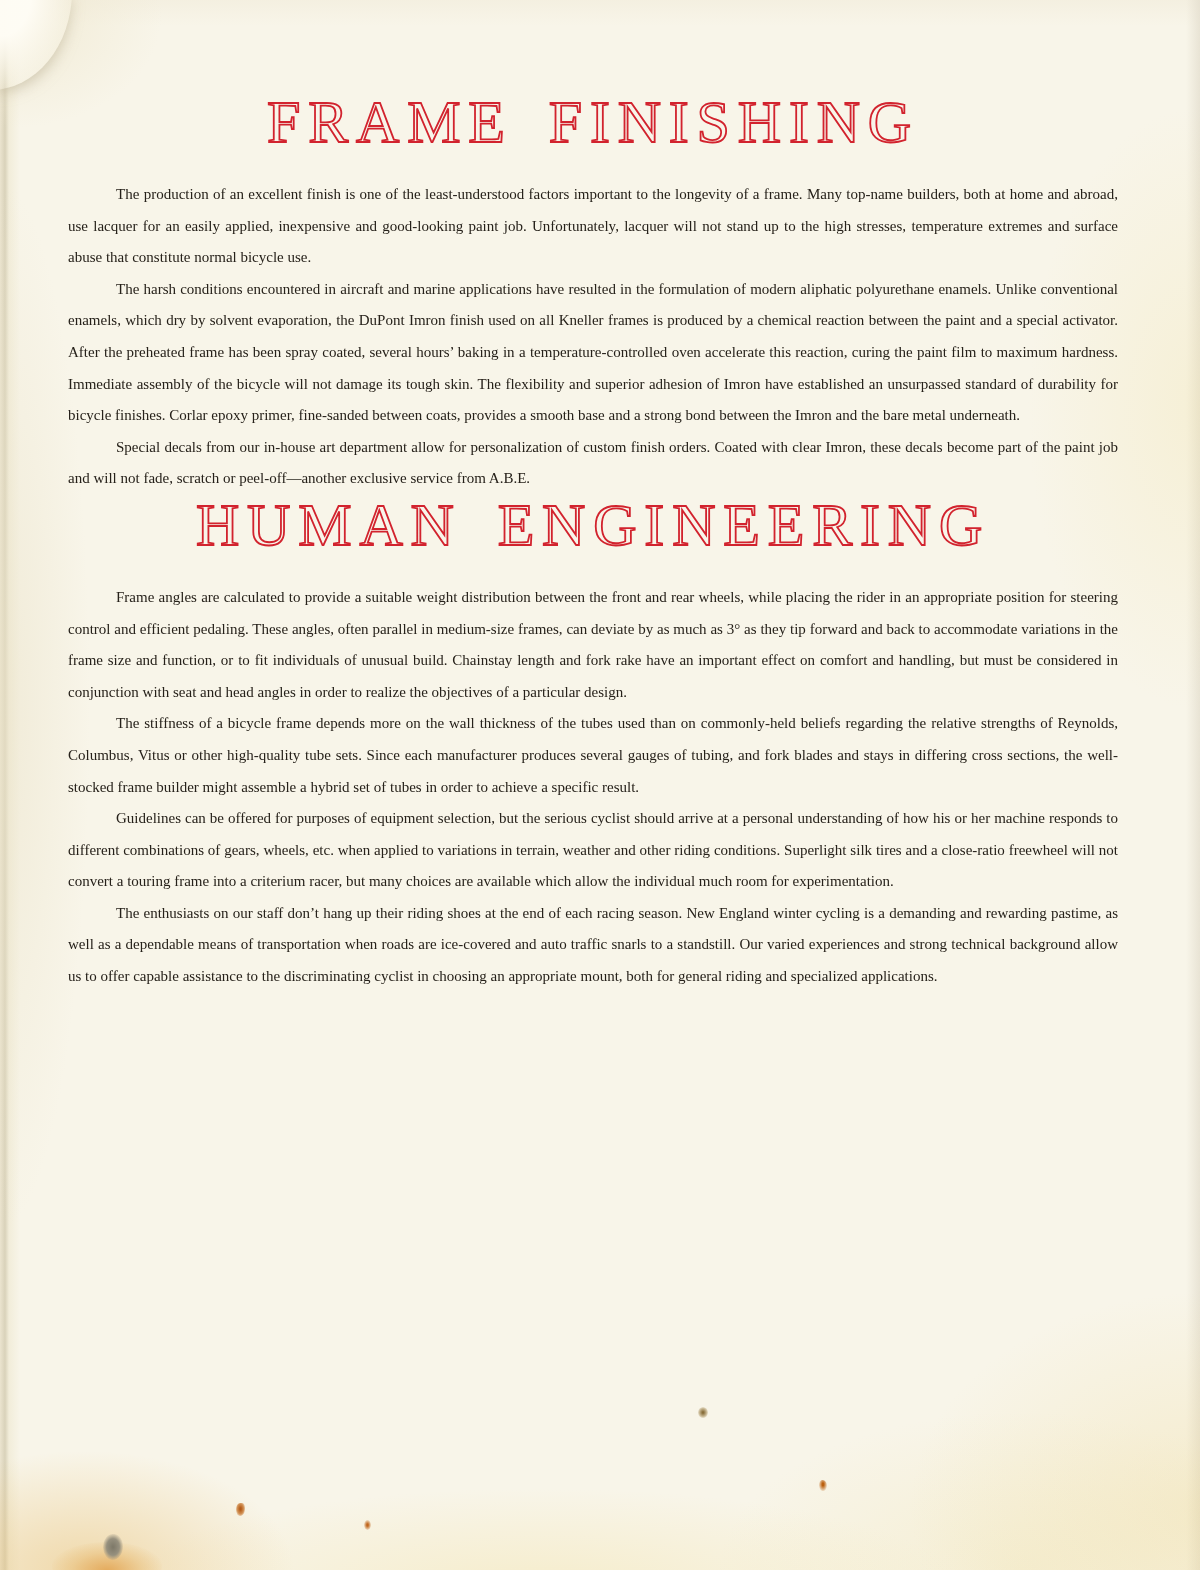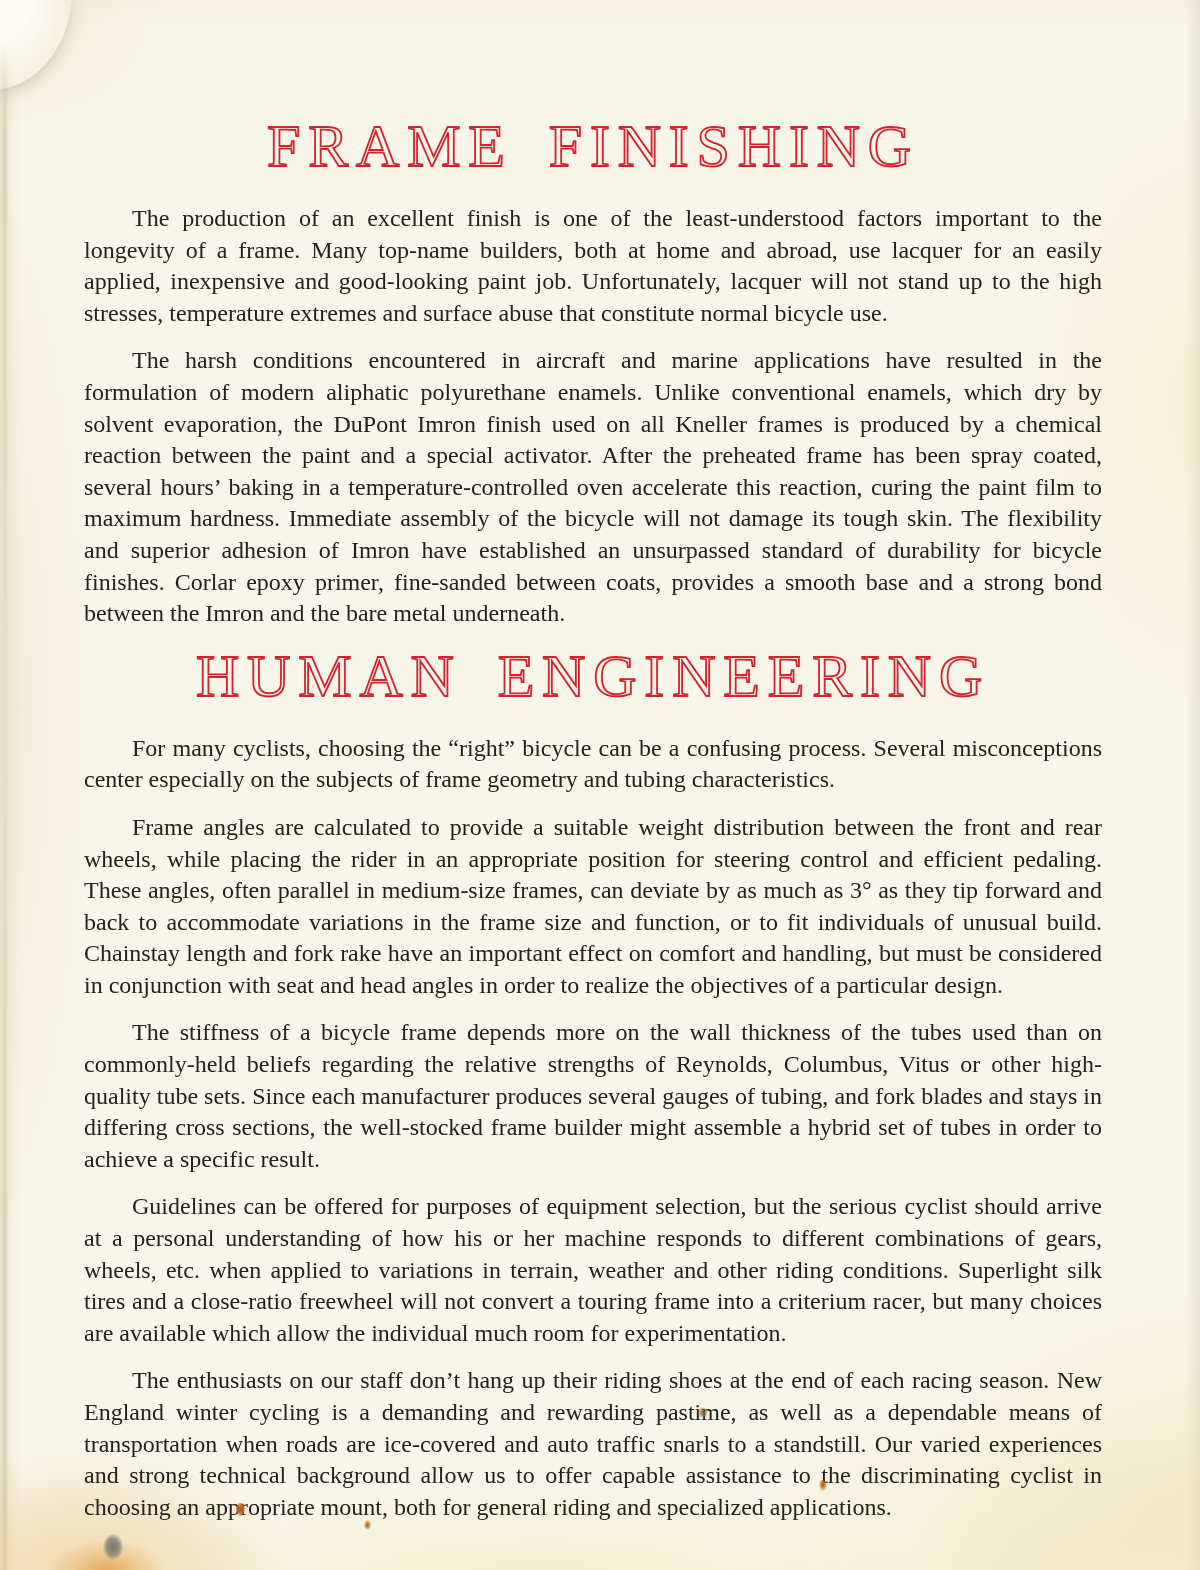--- a/index.html
+++ b/index.html
@@ -1,20 +1,20 @@
 <!DOCTYPE html>
 <html style="--heading-color: #d2232e; --body-color: #26211a;"><head>
 <meta charset="utf-8">
 <style>
   html,body{margin:0;padding:0;background:#e8e4d6;}
   .page{
     position:relative;
     width:1200px;height:1570px;
     box-sizing:border-box;
-    padding:116px 82px 0 68px;
+    padding:92px 82px 0 68px;
     overflow:hidden;
     background-color:#f8f5e9;
     background-image:
       radial-gradient(ellipse 300px 170px at 7% 100%, rgba(233,193,118,0.55), rgba(233,193,118,0) 70%),
       radial-gradient(ellipse 560px 130px at 45% 101%, rgba(242,224,160,0.40), rgba(242,224,160,0) 75%),
       radial-gradient(ellipse 240px 420px at 100% 26%, rgba(241,227,170,0.30), rgba(241,227,170,0) 72%),
       radial-gradient(ellipse 420px 300px at 101% 96%, rgba(238,216,148,0.35), rgba(238,216,148,0) 72%),
       radial-gradient(ellipse 420px 220px at 85% 100%, rgba(238,222,160,0.30), rgba(238,222,160,0) 72%),
       radial-gradient(ellipse 200px 150px at 1% 1%, rgba(240,233,210,0.9), rgba(240,233,210,0) 75%),
       radial-gradient(ellipse 120px 700px at 0% 45%, rgba(234,226,200,0.55), rgba(234,226,200,0) 75%),
@@ -31,23 +31,23 @@
     word-spacing:0.22em;
     text-align:center;
     margin:0 0 27px 0;
     color:var(--heading-color,#d2232e);
     -webkit-text-fill-color:rgba(255,253,248,0.06);
     -webkit-text-stroke:1.8px var(--heading-color,#d2232e);
   }
   .display-title.second{}
   .body-copy p{
     font-family:"Liberation Serif", serif;
-    font-size:24px;
+    font-size:15px;
     line-height:31.6px;
-    margin:16px;
+    margin:0;
     text-indent:48px;
     text-align:justify;
     color:var(--body-color,#26211a);
   }
   
   .stain{position:absolute;pointer-events:none;}
   .stain.grey-speck{
     left:103px;top:1534px;width:20px;height:26px;border-radius:50% 45% 55% 50%;
     background:radial-gradient(ellipse at 50% 50%, #7d7868 0%, #96907e 45%, rgba(150,144,126,0) 75%);
   }
@@ -82,27 +82,27 @@
 
 <div class="page">
 
   <div class="stain fold-topleft"></div>
 
   <section>
     <h1 class="display-title">FRAME FINISHING</h1>
     <div class="body-copy">
       <p>The production of an excellent finish is one of the least-understood factors important to the longevity of a frame. Many top-name builders, both at home and abroad, use lacquer for an easily applied, inexpensive and good-looking paint job. Unfortunately, lacquer will not stand up to the high stresses, temperature extremes and surface abuse that constitute normal bicycle use.</p>
       <p>The harsh conditions encountered in aircraft and marine applications have resulted in the formulation of modern aliphatic polyurethane enamels. Unlike conventional enamels, which dry by solvent evaporation, the DuPont Imron finish used on all Kneller frames is produced by a chemical reaction between the paint and a special activator. After the preheated frame has been spray coated, several hours’ baking in a temperature-controlled oven accelerate this reaction, curing the paint film to maximum hardness. Immediate assembly of the bicycle will not damage its tough skin. The flexibility and superior adhesion of Imron have established an unsurpassed standard of durability for bicycle finishes. Corlar epoxy primer, fine-sanded between coats, provides a smooth base and a strong bond between the Imron and the bare metal underneath.</p>
+      <p>Special decals from our in-house art department allow for personalization of custom finish orders. Coated with clear Imron, these decals become part of the paint job and will not fade, scratch or peel-off—another exclusive service from A.B.E.</p>
     </div>
   </section>
 
   <section>
     <h1 class="display-title second">HUMAN ENGINEERING</h1>
     <div class="body-copy">
-      <p>For many cyclists, choosing the “right” bicycle can be a confusing process. Several misconceptions center especially on the subjects of frame geometry and tubing characteristics.</p>
       <p>Frame angles are calculated to provide a suitable weight distribution between the front and rear wheels, while placing the rider in an appropriate position for steering control and efficient pedaling. These angles, often parallel in medium-size frames, can deviate by as much as 3° as they tip forward and back to accommodate variations in the frame size and function, or to fit individuals of unusual build. Chainstay length and fork rake have an important effect on comfort and handling, but must be considered in conjunction with seat and head angles in order to realize the objectives of a particular design.</p>
       <p>The stiffness of a bicycle frame depends more on the wall thickness of the tubes used than on commonly-held beliefs regarding the relative strengths of Reynolds, Columbus, Vitus or other high-quality tube sets. Since each manufacturer produces several gauges of tubing, and fork blades and stays in differing cross sections, the well-stocked frame builder might assemble a hybrid set of tubes in order to achieve a specific result.</p>
       <p>Guidelines can be offered for purposes of equipment selection, but the serious cyclist should arrive at a personal understanding of how his or her machine responds to different combinations of gears, wheels, etc. when applied to variations in terrain, weather and other riding conditions. Superlight silk tires and a close-ratio freewheel will not convert a touring frame into a criterium racer, but many choices are available which allow the individual much room for experimentation.</p>
       <p>The enthusiasts on our staff don’t hang up their riding shoes at the end of each racing season. New England winter cycling is a demanding and rewarding pastime, as well as a dependable means of transportation when roads are ice-covered and auto traffic snarls to a standstill. Our varied experiences and strong technical background allow us to offer capable assistance to the discriminating cyclist in choosing an appropriate mount, both for general riding and specialized applications.</p>
     </div>
   </section>
 
   <div class="stain orange-blob"></div>
   <div class="stain grey-speck"></div>
   <div class="stain speck-a"></div>

